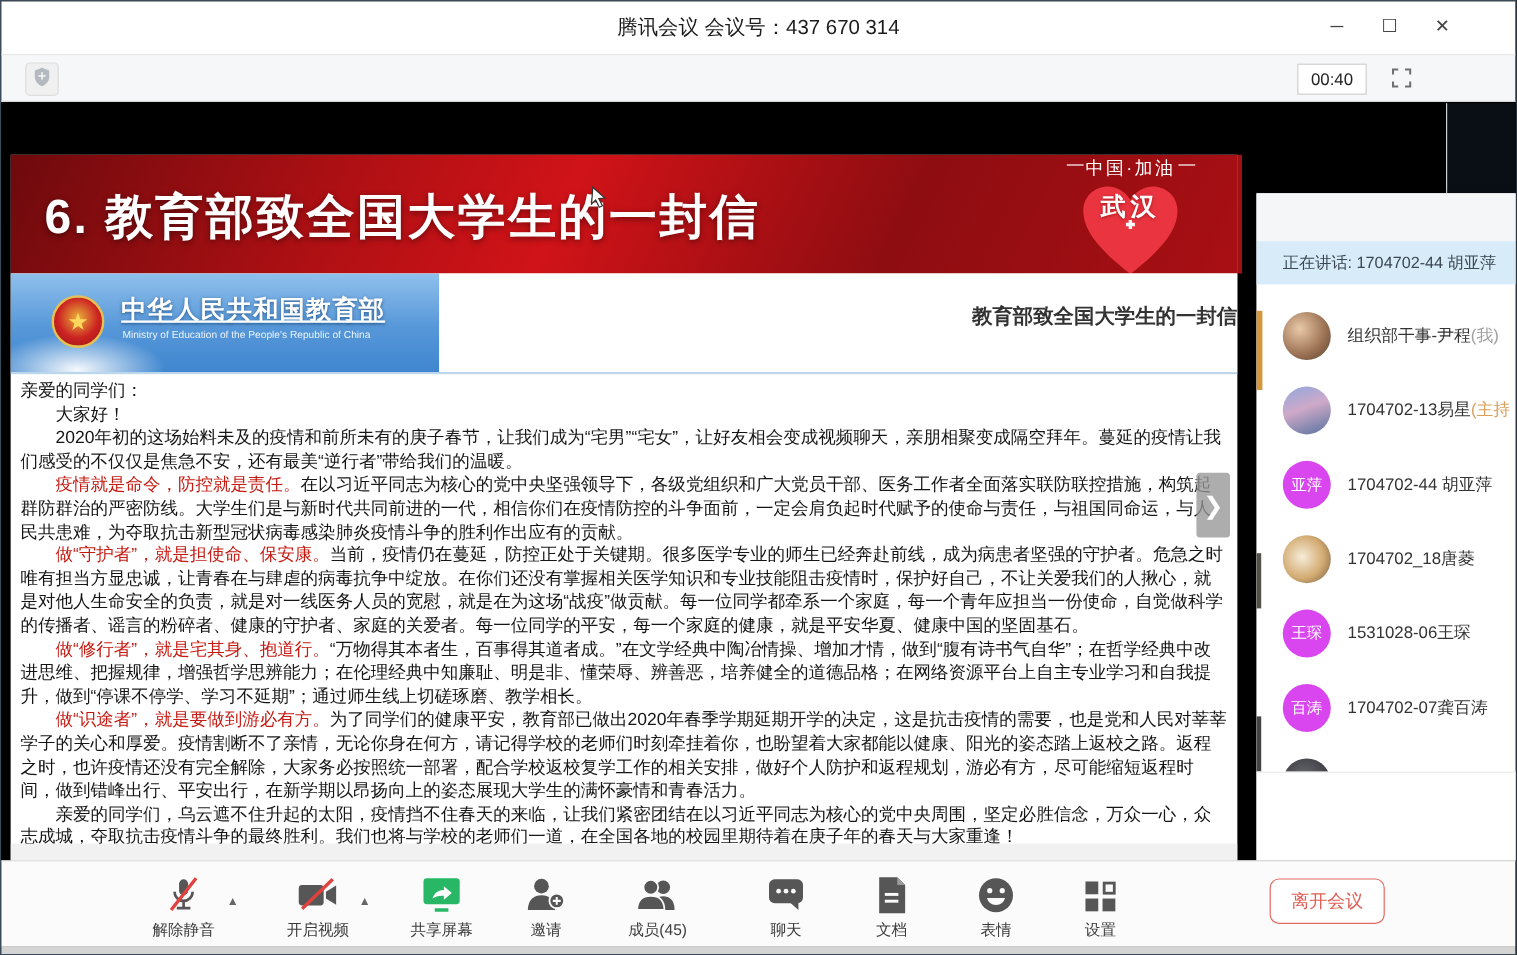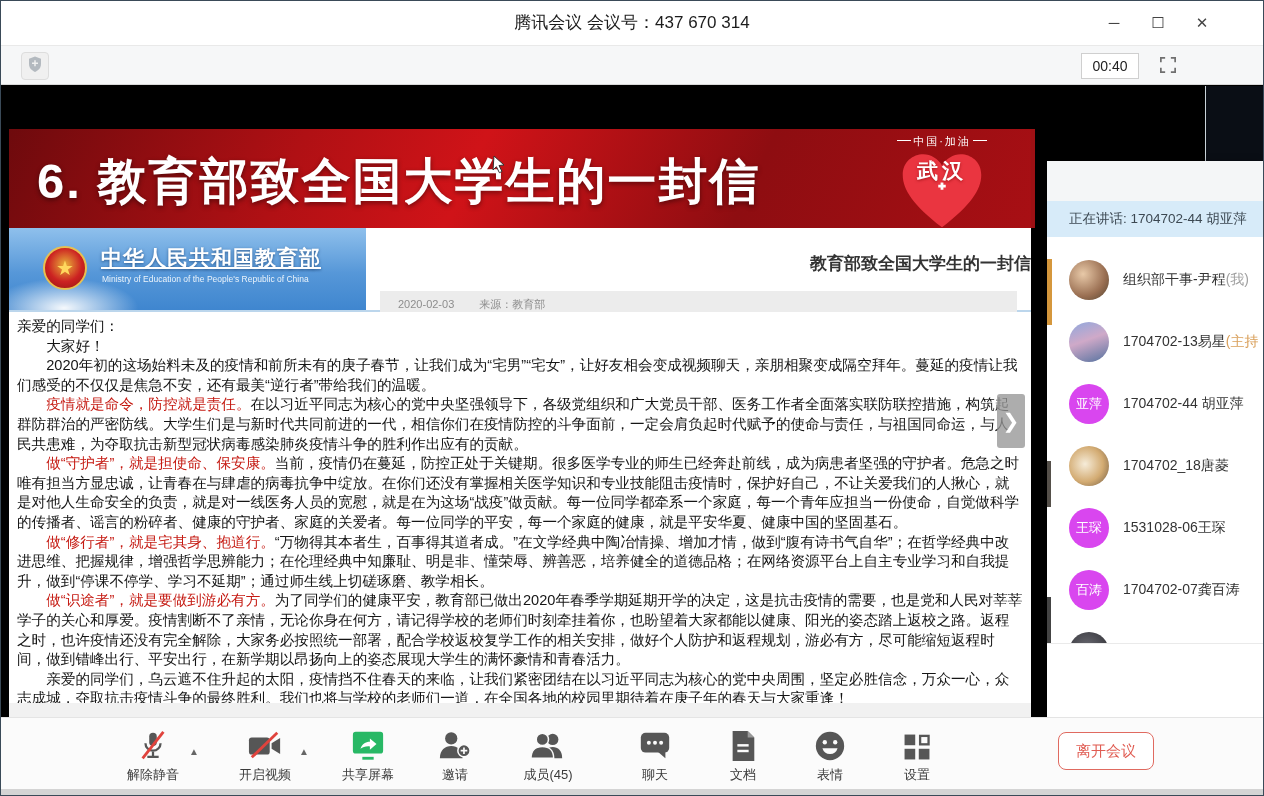--- a/index.html
+++ b/index.html
@@ -26,23 +26,23 @@
   .fs-btn { position:absolute; right:82px; top:8px; width:26px; height:26px; display:flex;
     align-items:center; justify-content:center; }
   
   .stage { position:absolute; left:0; top:84px; width:100%; height:632px; background:#000; }
   .content { position:absolute; left:8px; top:44px; width:1022px; height:588px; background:#fff; }
   .red-sliver { position:absolute; left:1030px; top:44px; width:4px; height:99px; background:#9e1014; }
   
   .banner { position:absolute; left:0; top:0; width:100%; height:99px; overflow:hidden;
     background:linear-gradient(115deg,#6e0a0d 0%, #b01014 28%, #d01318 45%, #8e0d11 72%, #a80f14 100%); }
   .banner h1 { position:absolute; left:28px; top:0; height:85px; line-height:104px;
-    font-size:49px; font-weight:bold; color:#fff; letter-spacing:2px; text-shadow:0 2px 5px rgba(0,0,0,.45); }
+    font-size:40px; font-weight:bold; color:#fff; letter-spacing:2px; text-shadow:0 2px 5px rgba(0,0,0,.45); }
   .wuhan { position:absolute; right:14px; top:2px; width:150px; text-align:center; color:#fff; }
-  .wuhan .tag { font-size:11px; letter-spacing:2px; position:relative; display:inline-block; padding:0 8px; }
+  .wuhan .tag { font-size:15px; letter-spacing:2px; position:relative; display:inline-block; padding:0 8px; }
   .wuhan .tag:before,.wuhan .tag:after { content:""; position:absolute; top:6px; width:14px; height:1px; background:#fff; }
   .wuhan .tag:before { left:-8px; } .wuhan .tag:after { right:-8px; }
   .heart-wrap { position:relative; width:150px; height:80px; }
   .heart-wrap svg { position:absolute; left:25px; top:-4px; }
   .heart-txt1 { position:absolute; left:0; right:0; top:8px; font-size:21px; font-weight:bold;
     letter-spacing:4px; text-shadow:0 1px 3px rgba(120,0,0,.6); }
   .heart-txt2 { position:absolute; left:0; right:0; top:36px; font-size:26px; font-weight:bold;
     font-style:italic; font-family:"DejaVu Serif", serif; text-shadow:0 2px 3px rgba(120,0,0,.6); }
   .cursor-glyph { position:absolute; left:482px; top:26px; }
   
@@ -170,24 +170,20 @@
 
       <div class="site-header">
         <div class="moe-brand">
           <div class="cloud"></div>
           <div class="emblem">★</div>
           <div class="moe-cn">中华人民共和国教育部</div>
           <div class="moe-en">Ministry of Education of the People's Republic of China</div>
         </div>
         <div class="article-head">
           <div class="article-title">教育部致全国大学生的一封信</div>
-          <div class="article-meta">
-            <span>2020-02-03</span>
-            <span class="src">来源：教育部</span>
-          </div>
         </div>
       </div>
 
       <div class="letter" id="letter">
           <p class="no-indent">亲爱的同学们：</p>
           <p>大家好！</p>
           <p>2020年初的这场始料未及的疫情和前所未有的庚子春节，让我们成为“宅男”“宅女”，让好友相会变成视频聊天，亲朋相聚变成隔空拜年。蔓延的疫情让我们感受的不仅仅是焦急不安，还有最美“逆行者”带给我们的温暖。</p>
           <p><strong class="lead">疫情就是命令，防控就是责任。</strong>在以习近平同志为核心的党中央坚强领导下，各级党组织和广大党员干部、医务工作者全面落实联防联控措施，构筑起群防群治的严密防线。大学生们是与新时代共同前进的一代，相信你们在疫情防控的斗争面前，一定会肩负起时代赋予的使命与责任，与祖国同命运，与人民共患难，为夺取抗击新型冠状病毒感染肺炎疫情斗争的胜利作出应有的贡献。</p>
           <p><strong class="lead">做“守护者”，就是担使命、保安康。</strong>当前，疫情仍在蔓延，防控正处于关键期。很多医学专业的师生已经奔赴前线，成为病患者坚强的守护者。危急之时唯有担当方显忠诚，让青春在与肆虐的病毒抗争中绽放。在你们还没有掌握相关医学知识和专业技能阻击疫情时，保护好自己，不让关爱我们的人揪心，就是对他人生命安全的负责，就是对一线医务人员的宽慰，就是在为这场“战疫”做贡献。每一位同学都牵系一个家庭，每一个青年应担当一份使命，自觉做科学的传播者、谣言的粉碎者、健康的守护者、家庭的关爱者。每一位同学的平安，每一个家庭的健康，就是平安华夏、健康中国的坚固基石。</p>
           <p><strong class="lead">做“修行者”，就是宅其身、抱道行。</strong>“万物得其本者生，百事得其道者成。”在文学经典中陶冶情操、增加才情，做到“腹有诗书气自华”；在哲学经典中改进思维、把握规律，增强哲学思辨能力；在伦理经典中知廉耻、明是非、懂荣辱、辨善恶，培养健全的道德品格；在网络资源平台上自主专业学习和自我提升，做到“停课不停学、学习不延期”；通过师生线上切磋琢磨、教学相长。</p>

